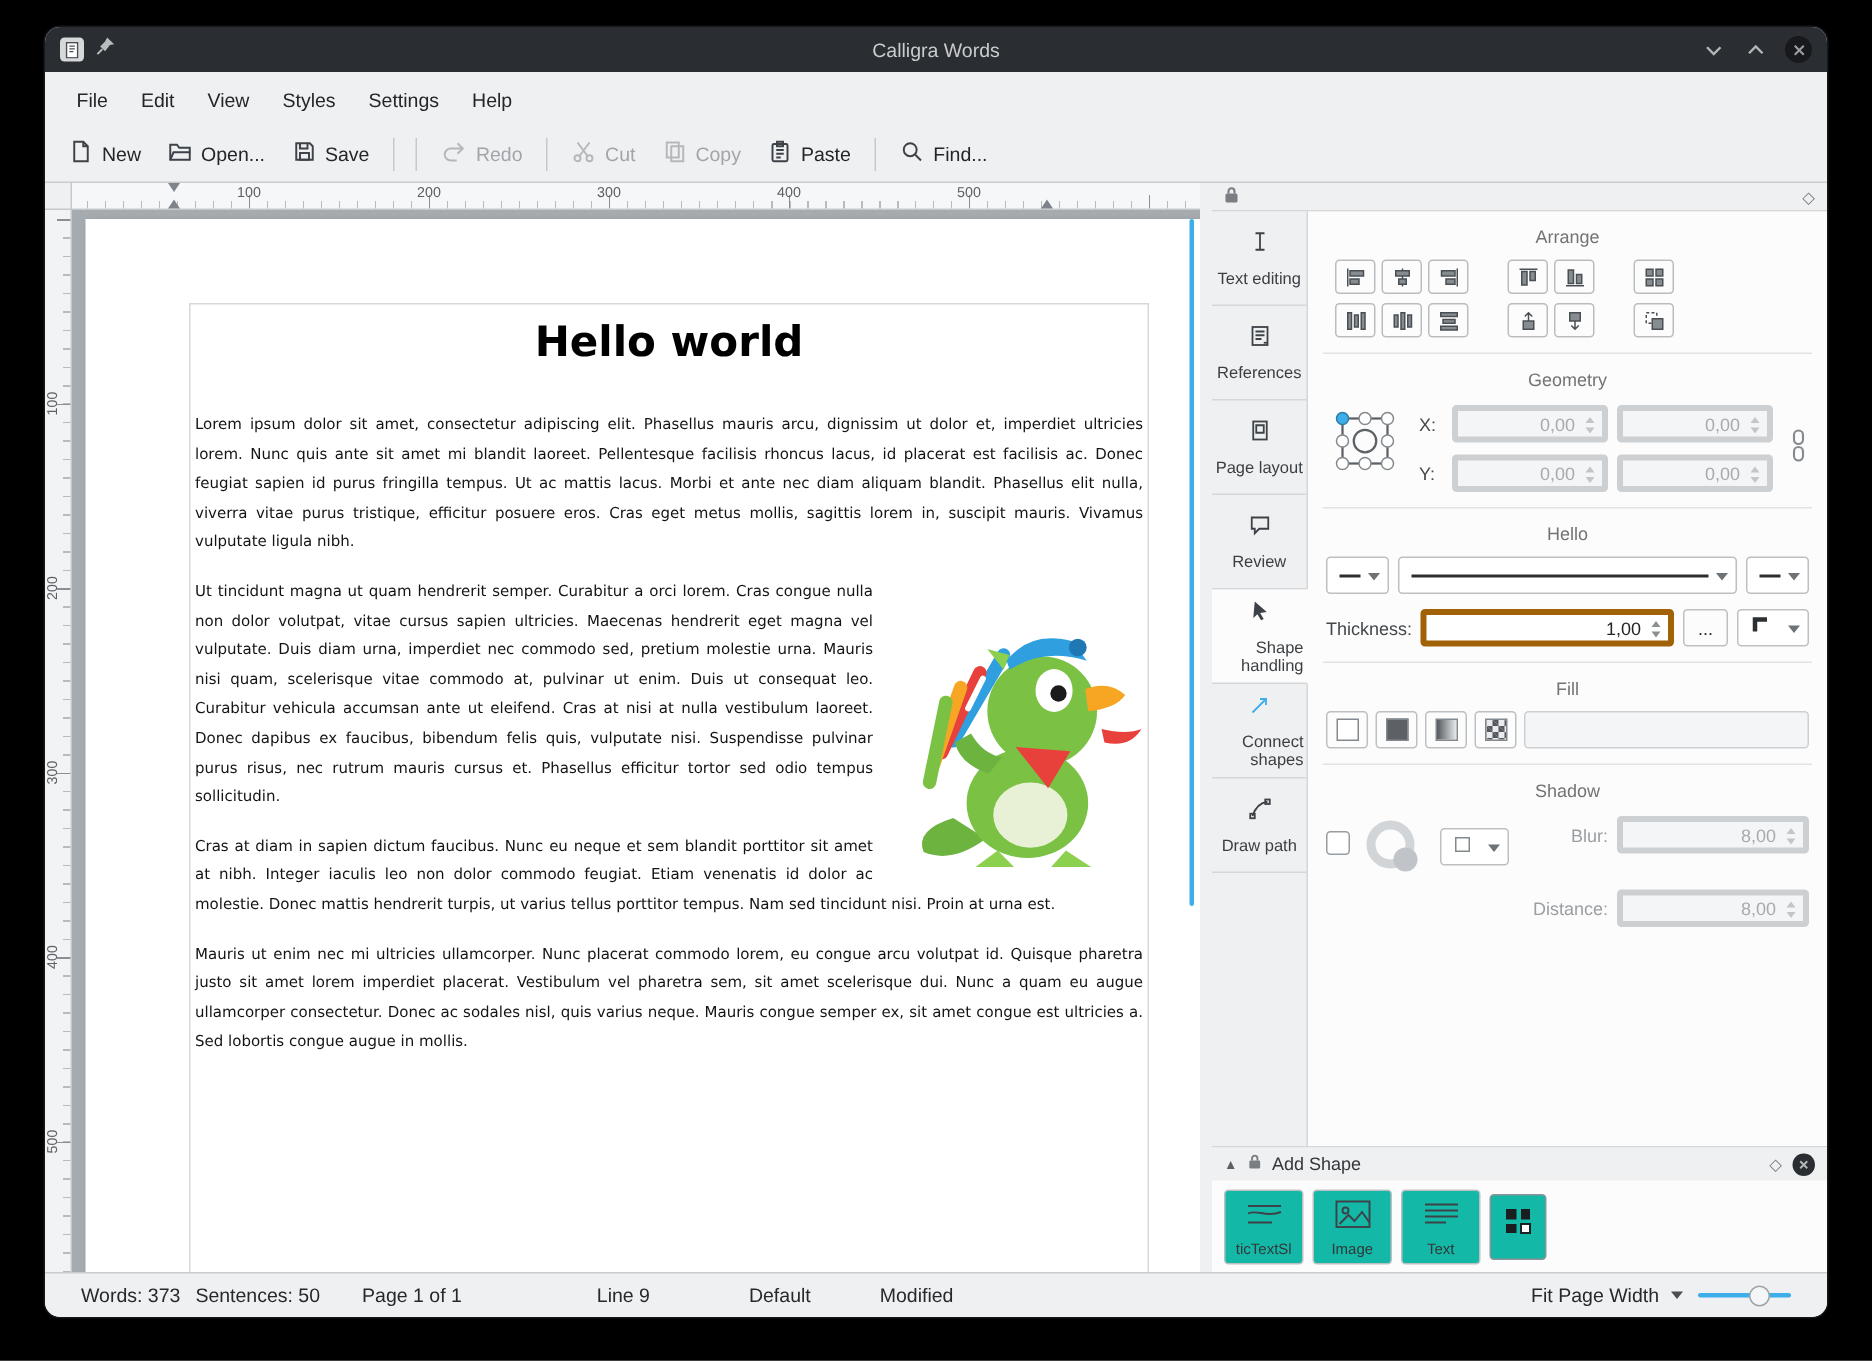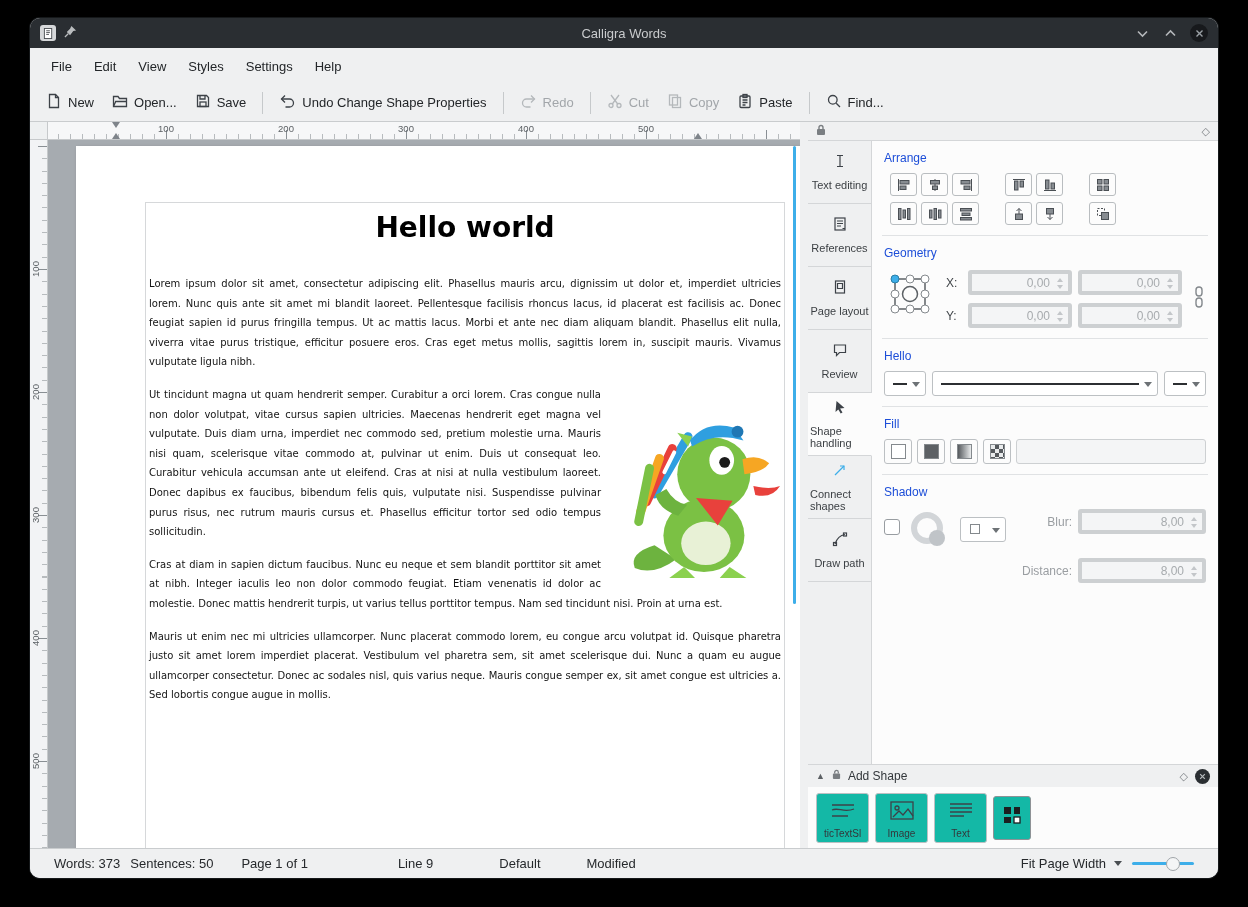--- a/index.html
+++ b/index.html
@@ -50,45 +50,45 @@
   .canvas{flex:1;position:relative;background:#a6abb0;overflow:hidden;}
   .v-ruler{position:absolute;left:0;top:0;bottom:0;width:18px;background-color:#f2f3f5;border-right:1px solid #c6c9cb;
     background-image:
       repeating-linear-gradient(to bottom,#898f94 0 1px,transparent 1px 123px),
       repeating-linear-gradient(to bottom,#b7bbbe 0 1px,transparent 1px 12.3px);
     background-size:9px 100%,5px 100%;
     background-position:right 0 top 6px,right 0 top 6px;
     background-repeat:no-repeat,no-repeat;z-index:3;}
   .vnum{position:absolute;left:-9px;width:30px;height:12px;text-align:center;font-size:9.5px;color:#5c6165;transform:rotate(-90deg);}
 
-  .page{position:absolute;left:46px;top:6px;width:778px;height:760px;background:#fff;box-shadow:2px 2px 4px rgba(0,0,0,.3);}
+  .page{position:absolute;left:27px;top:6px;width:778px;height:760px;background:#fff;box-shadow:2px 2px 4px rgba(0,0,0,.3);}
   .text-frame{margin:56px 69px 0 69px;border:1px solid #d6d8da;min-height:700px;padding:6px 3px 0 3px;
     font-family:"DejaVu Sans",sans-serif;color:#141414;}
   .doc-title{font-size:28px;font-weight:bold;text-align:center;margin:2px 0 30px 0;color:#000;}
   .para{font-size:10px;line-height:19.6px;text-align:justify;margin-bottom:13px;}
   .mascot{float:right;width:168px;height:188px;margin:10px 0 4px 12px;}
 
   .vscrollbar{position:absolute;right:4px;top:6px;width:3px;height:458px;background:#3daee9;border-radius:2px;z-index:4;cursor:pointer;}
 
   
   .dock{flex:1;margin-left:8px;display:flex;flex-direction:column;min-height:0;}
   .dock-header{height:18px;display:flex;align-items:center;padding:0 8px;color:#6a6e72;font-size:11px;flex:0 0 auto;}
   .dock-header .spacer{flex:1;}
   .diamond-glyph{font-size:11px;color:#7a7e82;cursor:pointer;}
 
   .dock-main{flex:1;display:flex;min-height:0;border-top:1px solid #d4d6d8;}
   .tool-tabs{width:64px;background:#eff0f1;border-right:1px solid #d4d6d8;display:flex;flex-direction:column;}
   .tool-tab{height:63px;border-bottom:1px solid #d4d6d8;display:flex;flex-direction:column;align-items:center;justify-content:center;
-    gap:8px;font-size:11px;color:#3b3f43;text-align:left;cursor:pointer;padding:2px;line-height:12px;}
+    gap:8px;font-size:11px;color:#3b3f43;text-align:right;cursor:pointer;padding:2px;line-height:12px;}
   .tool-tab svg{stroke:#3d4248;fill:none;stroke-width:1.2;}
   .tool-tab.active{background:#fcfcfc;margin-right:-1px;border-right:1px solid #fcfcfc;}
   .tool-tab.blueicon svg{stroke:#3daee9;}
 
   .tool-panel{flex:1;background:#fcfcfc;padding:6px 12px;overflow:hidden;position:relative;}
-  .sec-title{font-size:12px;color:#1d4ed8;margin:4px 0 8px 0;}
+  .sec-title{text-align:center;font-size:12px;color:#737373;margin:4px 0 8px 0;}
   .sep{height:1px;background:#e0e2e4;margin:10px -2px;}
 
   .arrange-row{display:flex;align-items:center;gap:4px;margin:0 0 6px 6px;}
   .arrange-row .gap{width:18px;}
   .abtn{width:27px;height:23px;background:#fcfcfc;border:1px solid #b9bdc0;border-radius:3px;display:flex;align-items:center;justify-content:center;cursor:pointer;}
   .abtn svg{stroke:#4a4f54;fill:#878c91;stroke-width:1;}
 
   .geom-row{display:flex;align-items:flex-start;gap:10px;}
   .geom-grid{flex:1;display:grid;grid-template-columns:16px 1fr 1fr;gap:8px 6px;align-items:center;margin-top:2px;}
   .field-label{font-size:12px;color:#43474b;}
@@ -220,27 +220,20 @@
     </div>
     <div class="tbtn">
       <span><svg width="16" height="16" viewBox="0 0 16 16">
             <path d="M2.5 2.5h9l2 2v9h-11z"></path>
             <path d="M5 2.5v3.5h5V2.5"></path>
             <rect x="5" y="9" width="6" height="4.5"></rect>
           </svg></span>
       <span>Save</span>
     </div>
     <div class="tsep"></div>
-    <div class="tbtn">
-      <span><svg width="17" height="16" viewBox="0 0 17 16">
-            <path d="M6 2.5 2.5 6l3.5 3.5"></path>
-            <path d="M2.5 6h8a4 4 0 0 1 0 8h-4"></path>
-          </svg></span>
-      <span>Undo Change Shape Properties</span>
-    </div>
     <div class="tsep"></div>
     <div class="tbtn disabled">
       <span><svg width="17" height="16" viewBox="0 0 17 16">
             <path d="M11 2.5 14.5 6 11 9.5"></path>
             <path d="M14.5 6h-8a4 4 0 0 0 0 8h4"></path>
           </svg></span>
       <span>Redo</span>
     </div>
     <div class="tsep"></div>
     <div class="tbtn disabled">
@@ -574,20 +567,37 @@
               </div>
             <div class="combo wide">
                 <span class="lineglyph"></span>
                 <span class="chev"></span>
               </div>
             <div class="combo mini">
                 <span class="lineglyph"></span>
                 <span class="chev"></span>
               </div>
           </div>
+          <div class="thick-row">
+            <span class="field-label">Thickness:</span>
+            <div class="spinfield">
+                <span>1,00</span>
+                <span class="spin">
+                  <i class="up"></i>
+                  <i class="dn"></i>
+                </span>
+              </div>
+            <div class="sq-btn">...</div>
+            <div class="combo" style="width:48px;">
+              <span><svg width="14" height="14" viewBox="0 0 14 14">
+                    <path d="M3 12V4h8" fill="none" stroke="#2c2f32" stroke-width="3"></path>
+                  </svg></span>
+              <span class="chev"></span>
+            </div>
+          </div>
 
           <div class="sep"></div>
 
           <div class="sec-title">Fill</div>
           <div class="fill-row">
             <div class="fbtn">
                 <span class="sw none"></span>
               </div>
             <div class="fbtn">
                 <span class="sw solid"></span>

